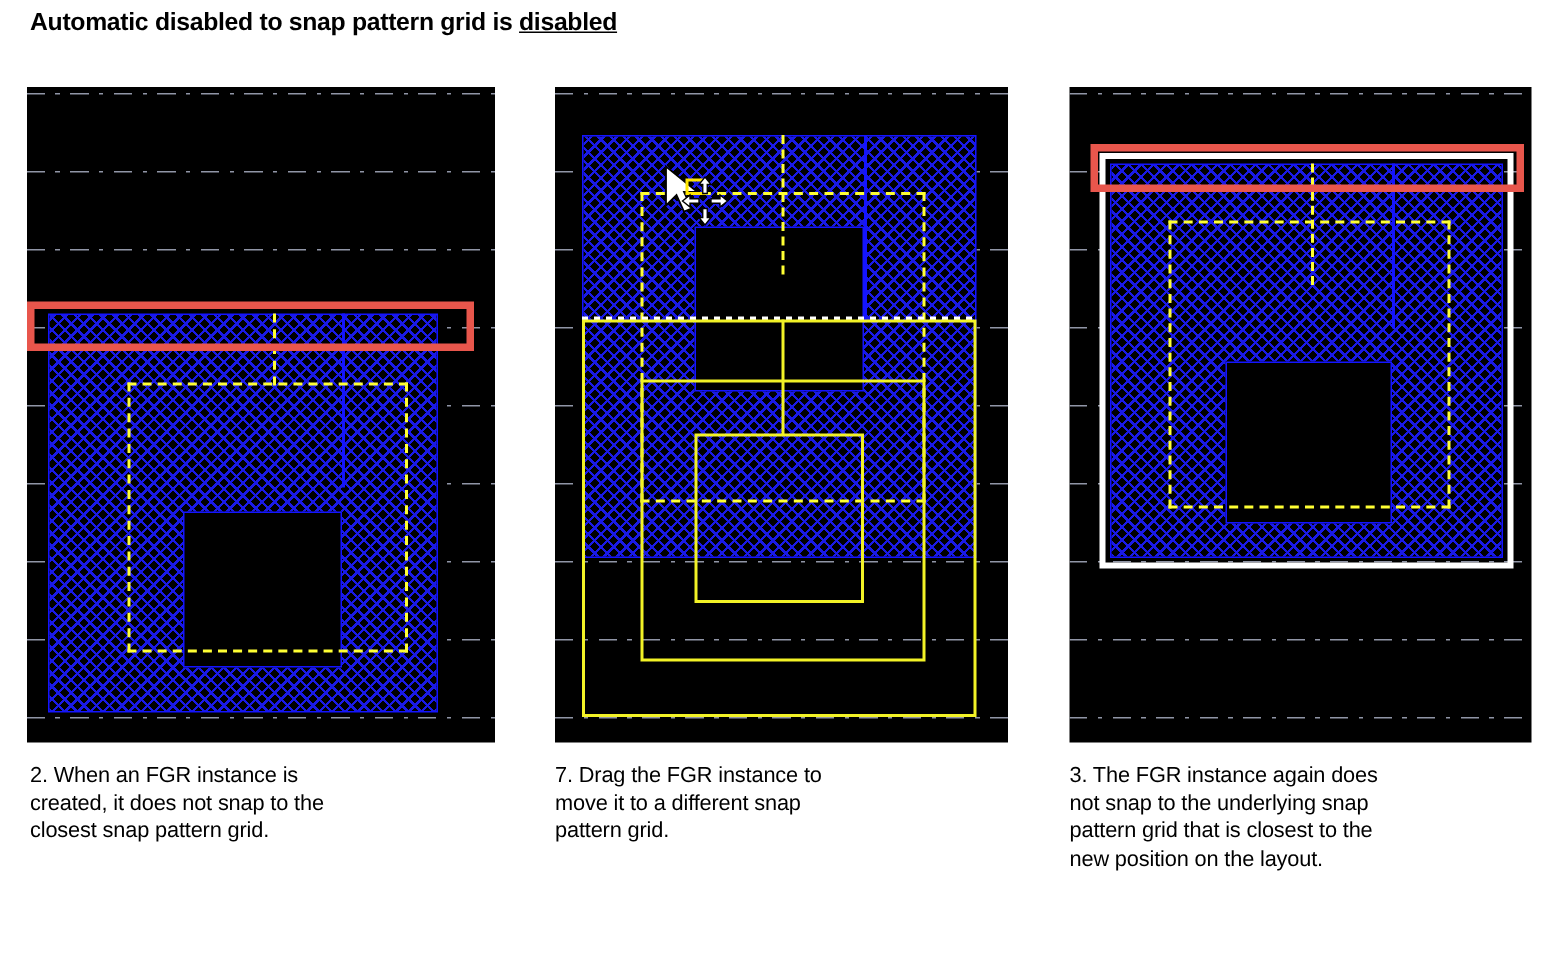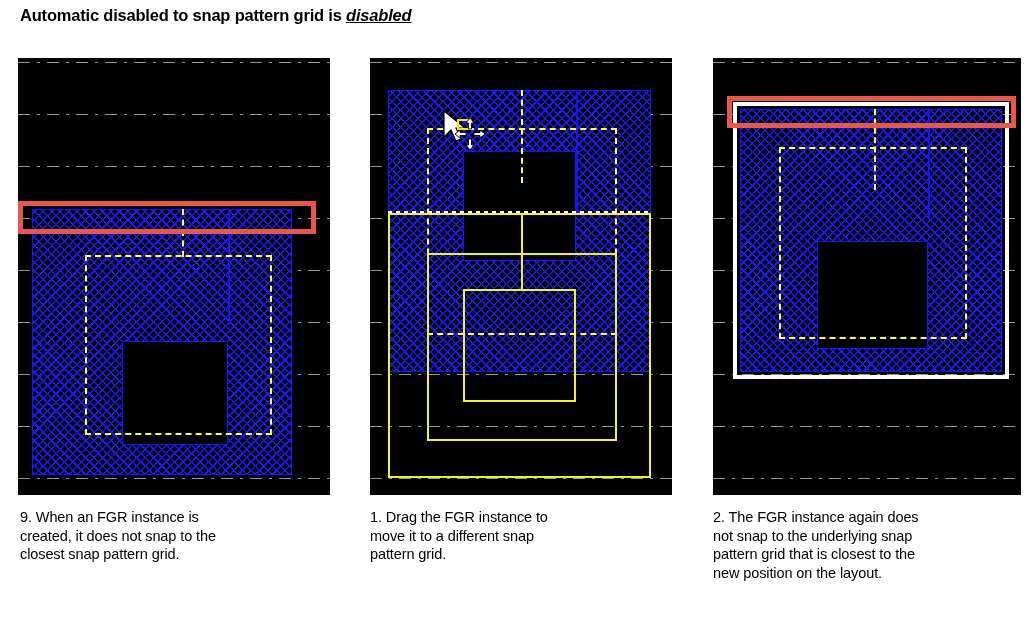--- a/index.html
+++ b/index.html
@@ -11,21 +11,21 @@
     overflow:hidden;
     position:relative;
   }
 
   
   #title{
     position:absolute;left:20px;top:6px;
     font-size:16.5px;font-weight:bold;color:#000;
     letter-spacing:-0.2px;white-space:nowrap;
   }
-  #title .em{font-style:italic;text-decoration:underline;}
+  #title .em{text-decoration:underline;}
 
   
   .panel{
     position:absolute;top:58px;height:437px;
     background:#000000;
     overflow:hidden;
   }
   #panel-1{left:18px;width:312px;}
   #panel-2{left:370px;width:302px;}
   #panel-3{left:713px;width:308px;}
@@ -209,15 +209,15 @@
   <div class="fgr" style="left:27px;top:51px;width:262px;height:263px"></div>
   <div class="fgr-div" style="left:215px;top:51px;height:110px"></div>
   <div class="fgr-hole" style="left:104px;top:183px;width:111px;height:108px"></div>
 
   <div class="ydash" style="left:66px;top:89px;width:188px;height:192px"></div>
   <div class="ydash-v" style="left:161px;top:51px;height:81px"></div>
 
   <div class="redbox" style="left:14px;top:38px;width:289px;height:32px"></div>
 </div>
 
-<div class="caption" id="cap-1">9. When an FGR instance is created, it does not snap to the closest snap pattern grid.</div>
-<div class="caption" id="cap-2">1. Drag the FGR instance to move it to a different snap pattern grid.</div>
-<div class="caption" id="cap-3">2. The FGR instance again does not snap to the underlying snap pattern grid that is closest to the new position on the layout.</div>
+<div class="caption" id="cap-1">2. When an FGR instance is created, it does not snap to the closest snap pattern grid.</div>
+<div class="caption" id="cap-2">7. Drag the FGR instance to move it to a different snap pattern grid.</div>
+<div class="caption" id="cap-3">3. The FGR instance again does not snap to the underlying snap pattern grid that is closest to the new position on the layout.</div>
 
 </body></html>

